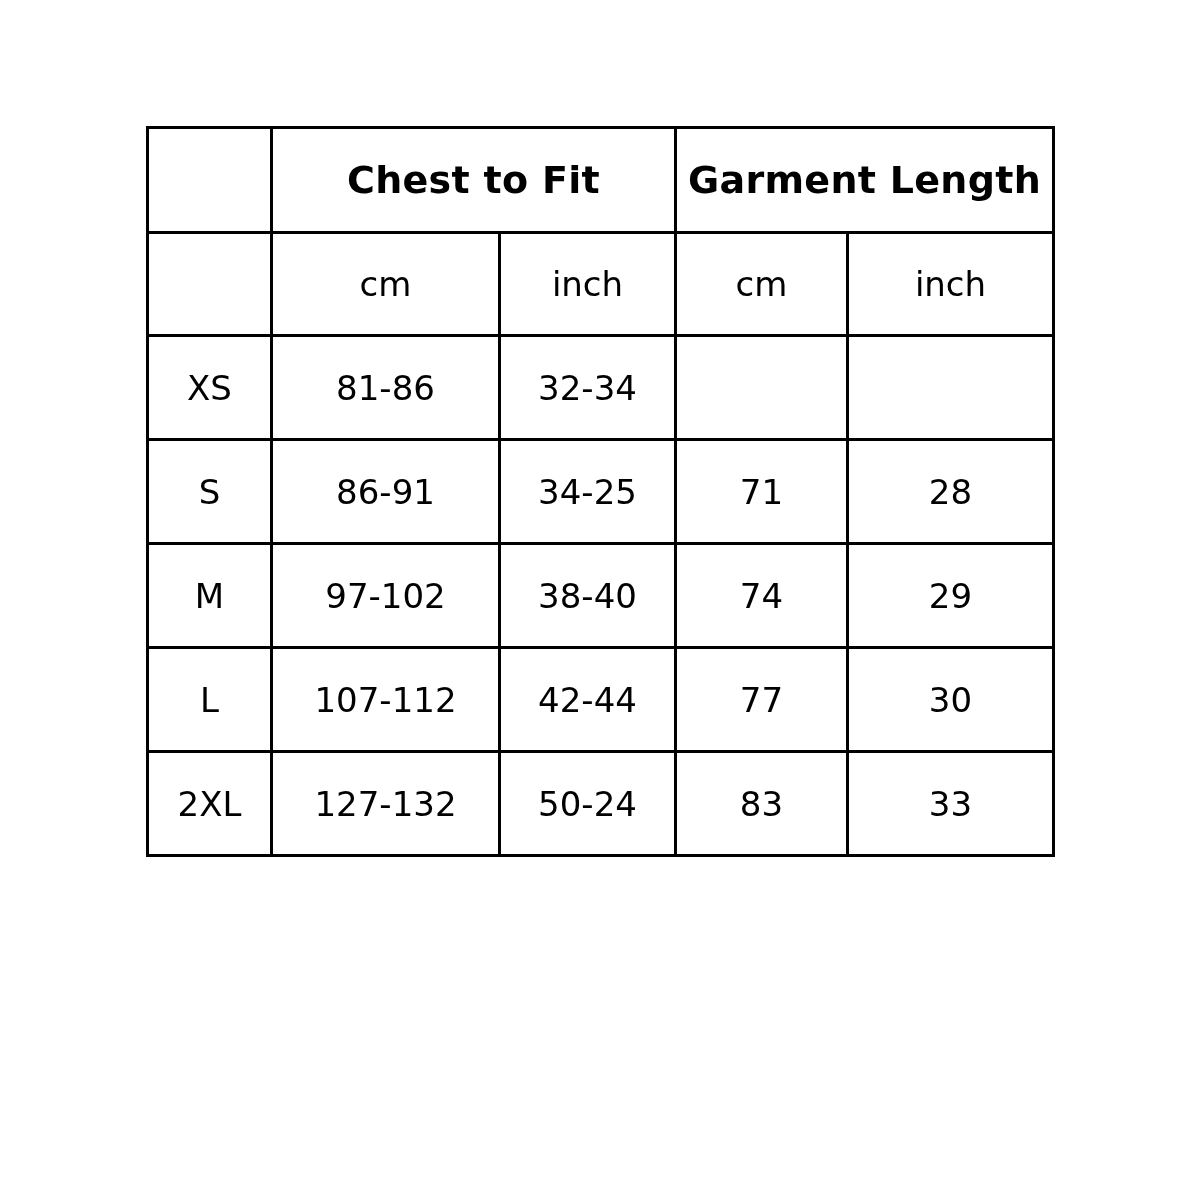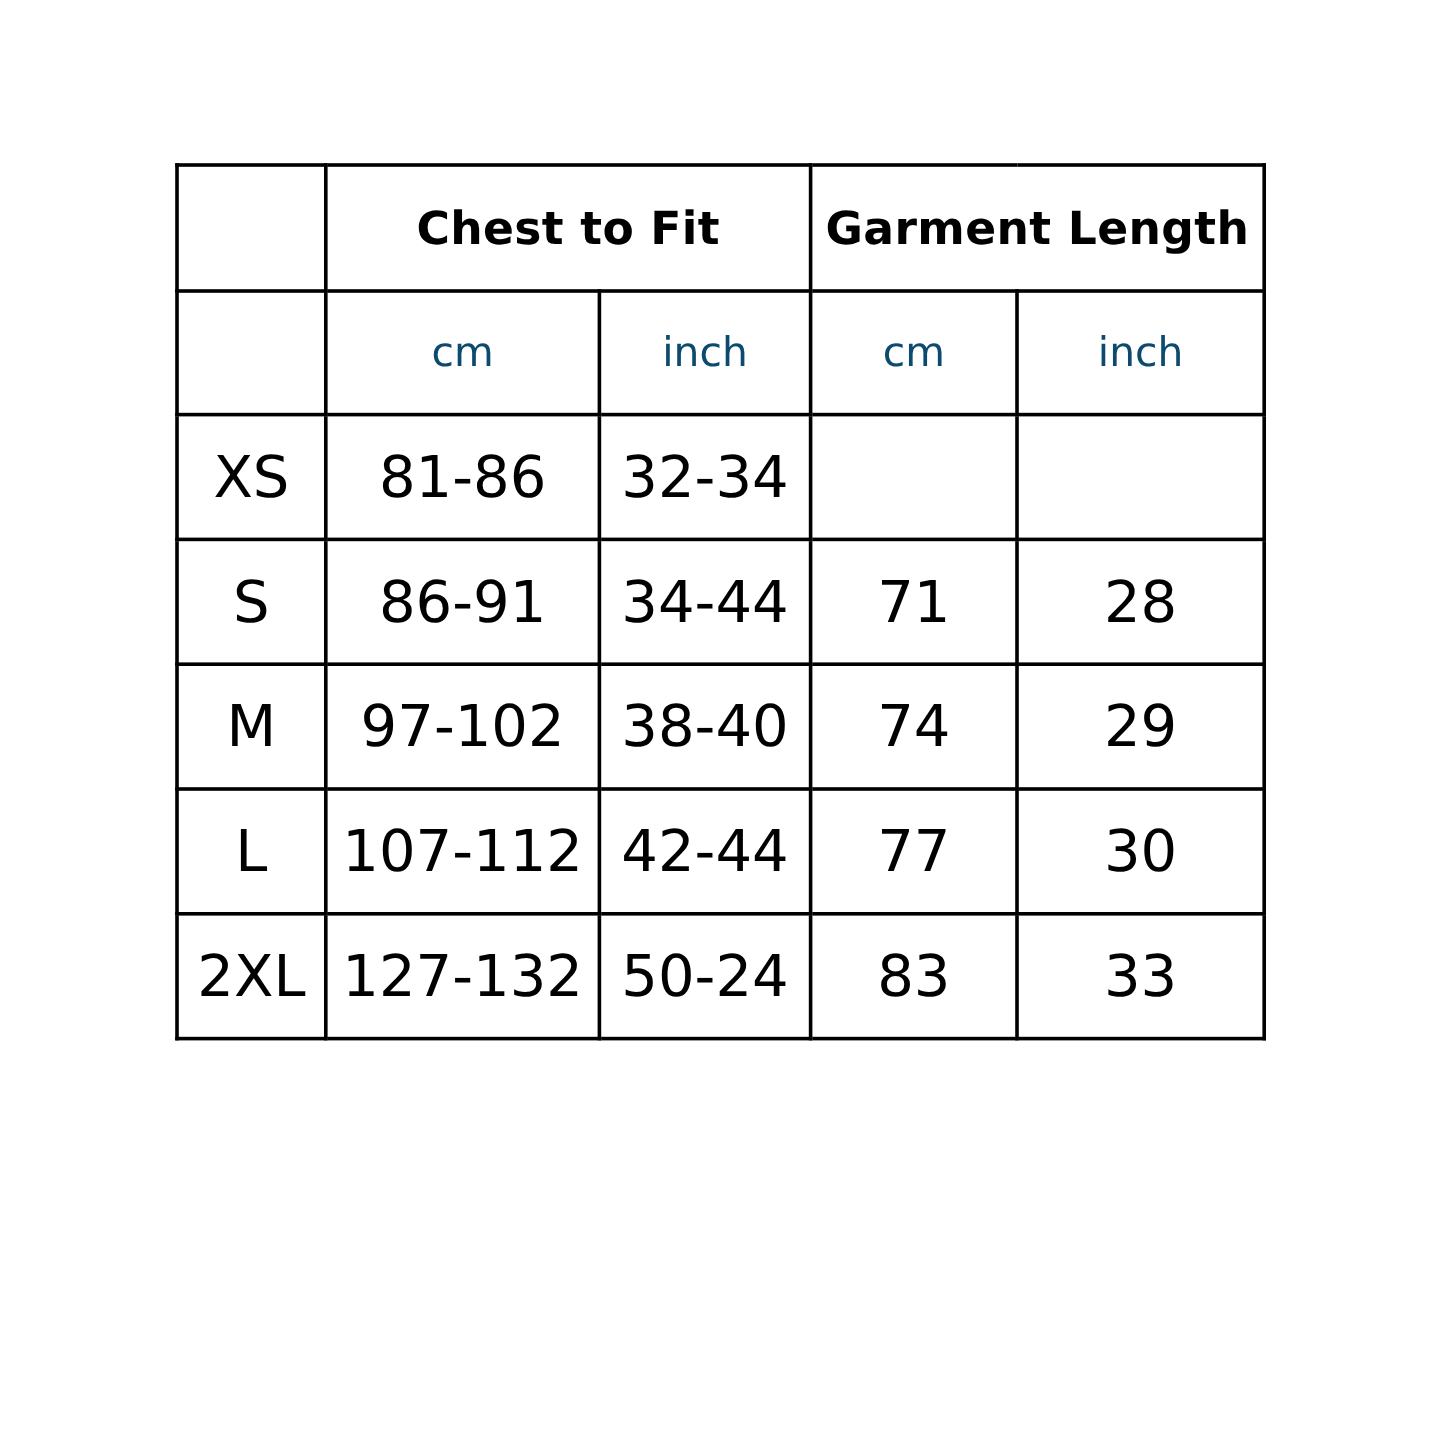--- a/index.html
+++ b/index.html
@@ -18,21 +18,21 @@
   .page {
     position: absolute;
     left: 0;
     top: 0;
     width: 1200px;
     height: 1200px;
   }
   table.size-chart {
     position: absolute;
     left: 146px;
-    top: 136px;
+    top: 126px;
     border-collapse: collapse;
     table-layout: fixed;
     border-radius: 30px;
   }
   table.size-chart td, table.size-chart th {
     border: 3px solid #000000;
     padding: 0;
     text-align: center;
     vertical-align: middle;
     font-weight: normal;
@@ -52,27 +52,27 @@
   tr.group-row td {
     height: 102px;
     font-size: 38px;
     font-weight: bold;
     letter-spacing: 0.3px;
   }
   
   tr.unit-row td {
     height: 100px;
     font-size: 34px;
-    color: #0c4a6e;
+    color: #000000;
     margin-top: 16px;
   }
   
   tr.data-row td {
     height: 101px;
-    font-size: 48px;
+    font-size: 34px;
   }
   td.size-label {
     font-weight: bold;
     font-size: 36px;
   }
   td.empty-cell {
     font-size: 38px;
   }
 </style>
 </head>
@@ -104,21 +104,21 @@
       <tr class="data-row">
         <td class="size-label">XS</td>
         <td>81-86</td>
         <td>32-34</td>
         <td class="empty-cell"></td>
         <td class="empty-cell"></td>
       </tr>
       <tr class="data-row">
         <td class="size-label">S</td>
         <td>86-91</td>
-        <td>34-44</td>
+        <td>34-25</td>
         <td>71</td>
         <td>28</td>
       </tr>
       <tr class="data-row">
         <td class="size-label">M</td>
         <td>97-102</td>
         <td>38-40</td>
         <td>74</td>
         <td>29</td>
       </tr>

